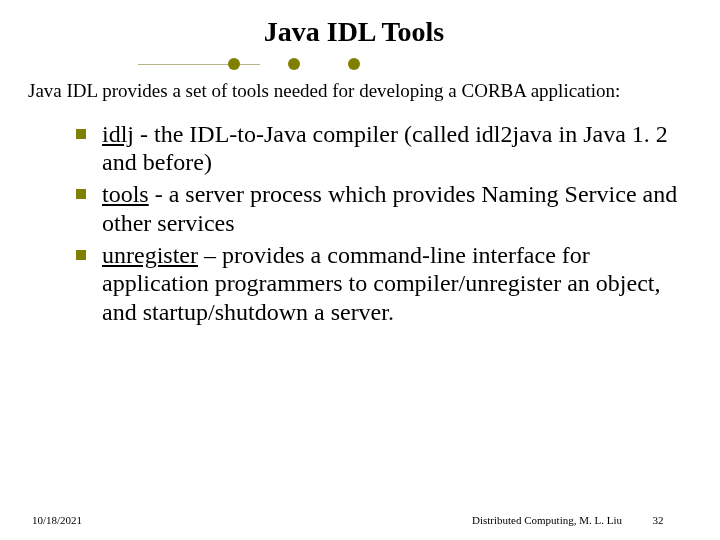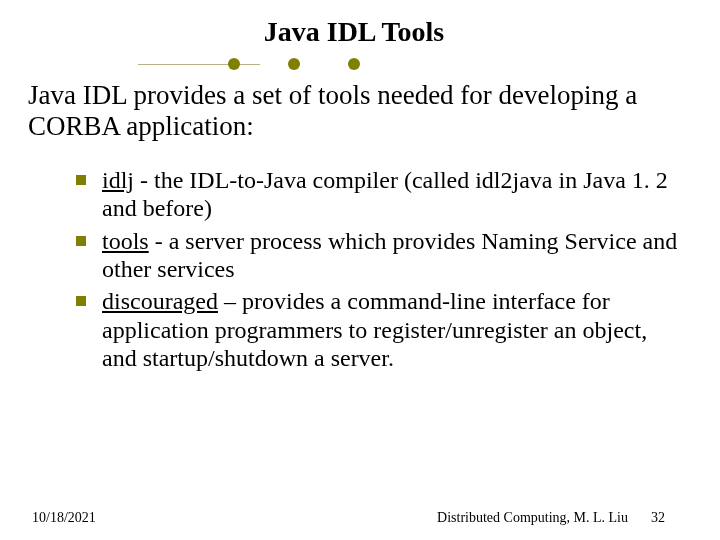--- a/index.html
+++ b/index.html
@@ -43,23 +43,23 @@
     width: 12px;
     height: 12px;
     border-radius: 50%;
     background: #808000;
     top: 4px;
   }
   .deco .d1 { left: 200px; }
   .deco .d2 { left: 260px; }
   .deco .d3 { left: 320px; }
   .intro {
-    font-size: 27px;
+    font-size: 19px;
     line-height: 1.15;
-    margin: 0 0 24px 0;
+    margin: 0 0 18px 0;
   }
   ul.items {
     list-style: none;
     padding: 0 0 0 48px;
     margin: 0;
   }
   ul.items li {
     position: relative;
     font-size: 24px;
     line-height: 1.18;
@@ -74,24 +74,25 @@
     width: 10px;
     height: 10px;
     background: #808000;
   }
   .u { text-decoration: underline; }
   .footer {
     position: absolute;
     left: 0;
     right: 0;
     bottom: 14px;
-    font-size: 14px;
+    font-size: 11px;
     padding: 0 32px;
     display: flex;
     align-items: baseline;
+    gap: 6px;
   }
   .footer .date { width: 200px; }
   .footer .center { flex: 1; text-align: right; }
   .footer .num { width: 60px; text-align: center; }
 </style>
 </head>
 <body>
 
 <div class="slide">
 
@@ -107,21 +108,21 @@
   <p class="intro">Java IDL provides a set of tools needed for developing a CORBA application:</p>
 
   <ul class="items">
     <li>
       <span class="u">idlj</span><span> - the IDL-to-Java compiler (called idl2java in Java 1. 2 and before)</span>
     </li>
     <li>
       <span> </span><span class="u">tools</span><span> - a server process which provides Naming Service and other services</span>
     </li>
     <li>
-      <span class="u">discouraged</span><span> – provides a command-line interface for application programmers to register/unregister an object,  and startup/shutdown a server.</span>
+      <span class="u">unregister</span><span> – provides a command-line interface for application programmers to compiler/unregister an object,  and startup/shutdown a server.</span>
     </li>
   </ul>
 
   <div class="footer">
     <div class="date">10/18/2021</div>
     <div class="center">Distributed Computing, M. L. Liu</div>
     <div class="num">32</div>
   </div>
 
 </div>

